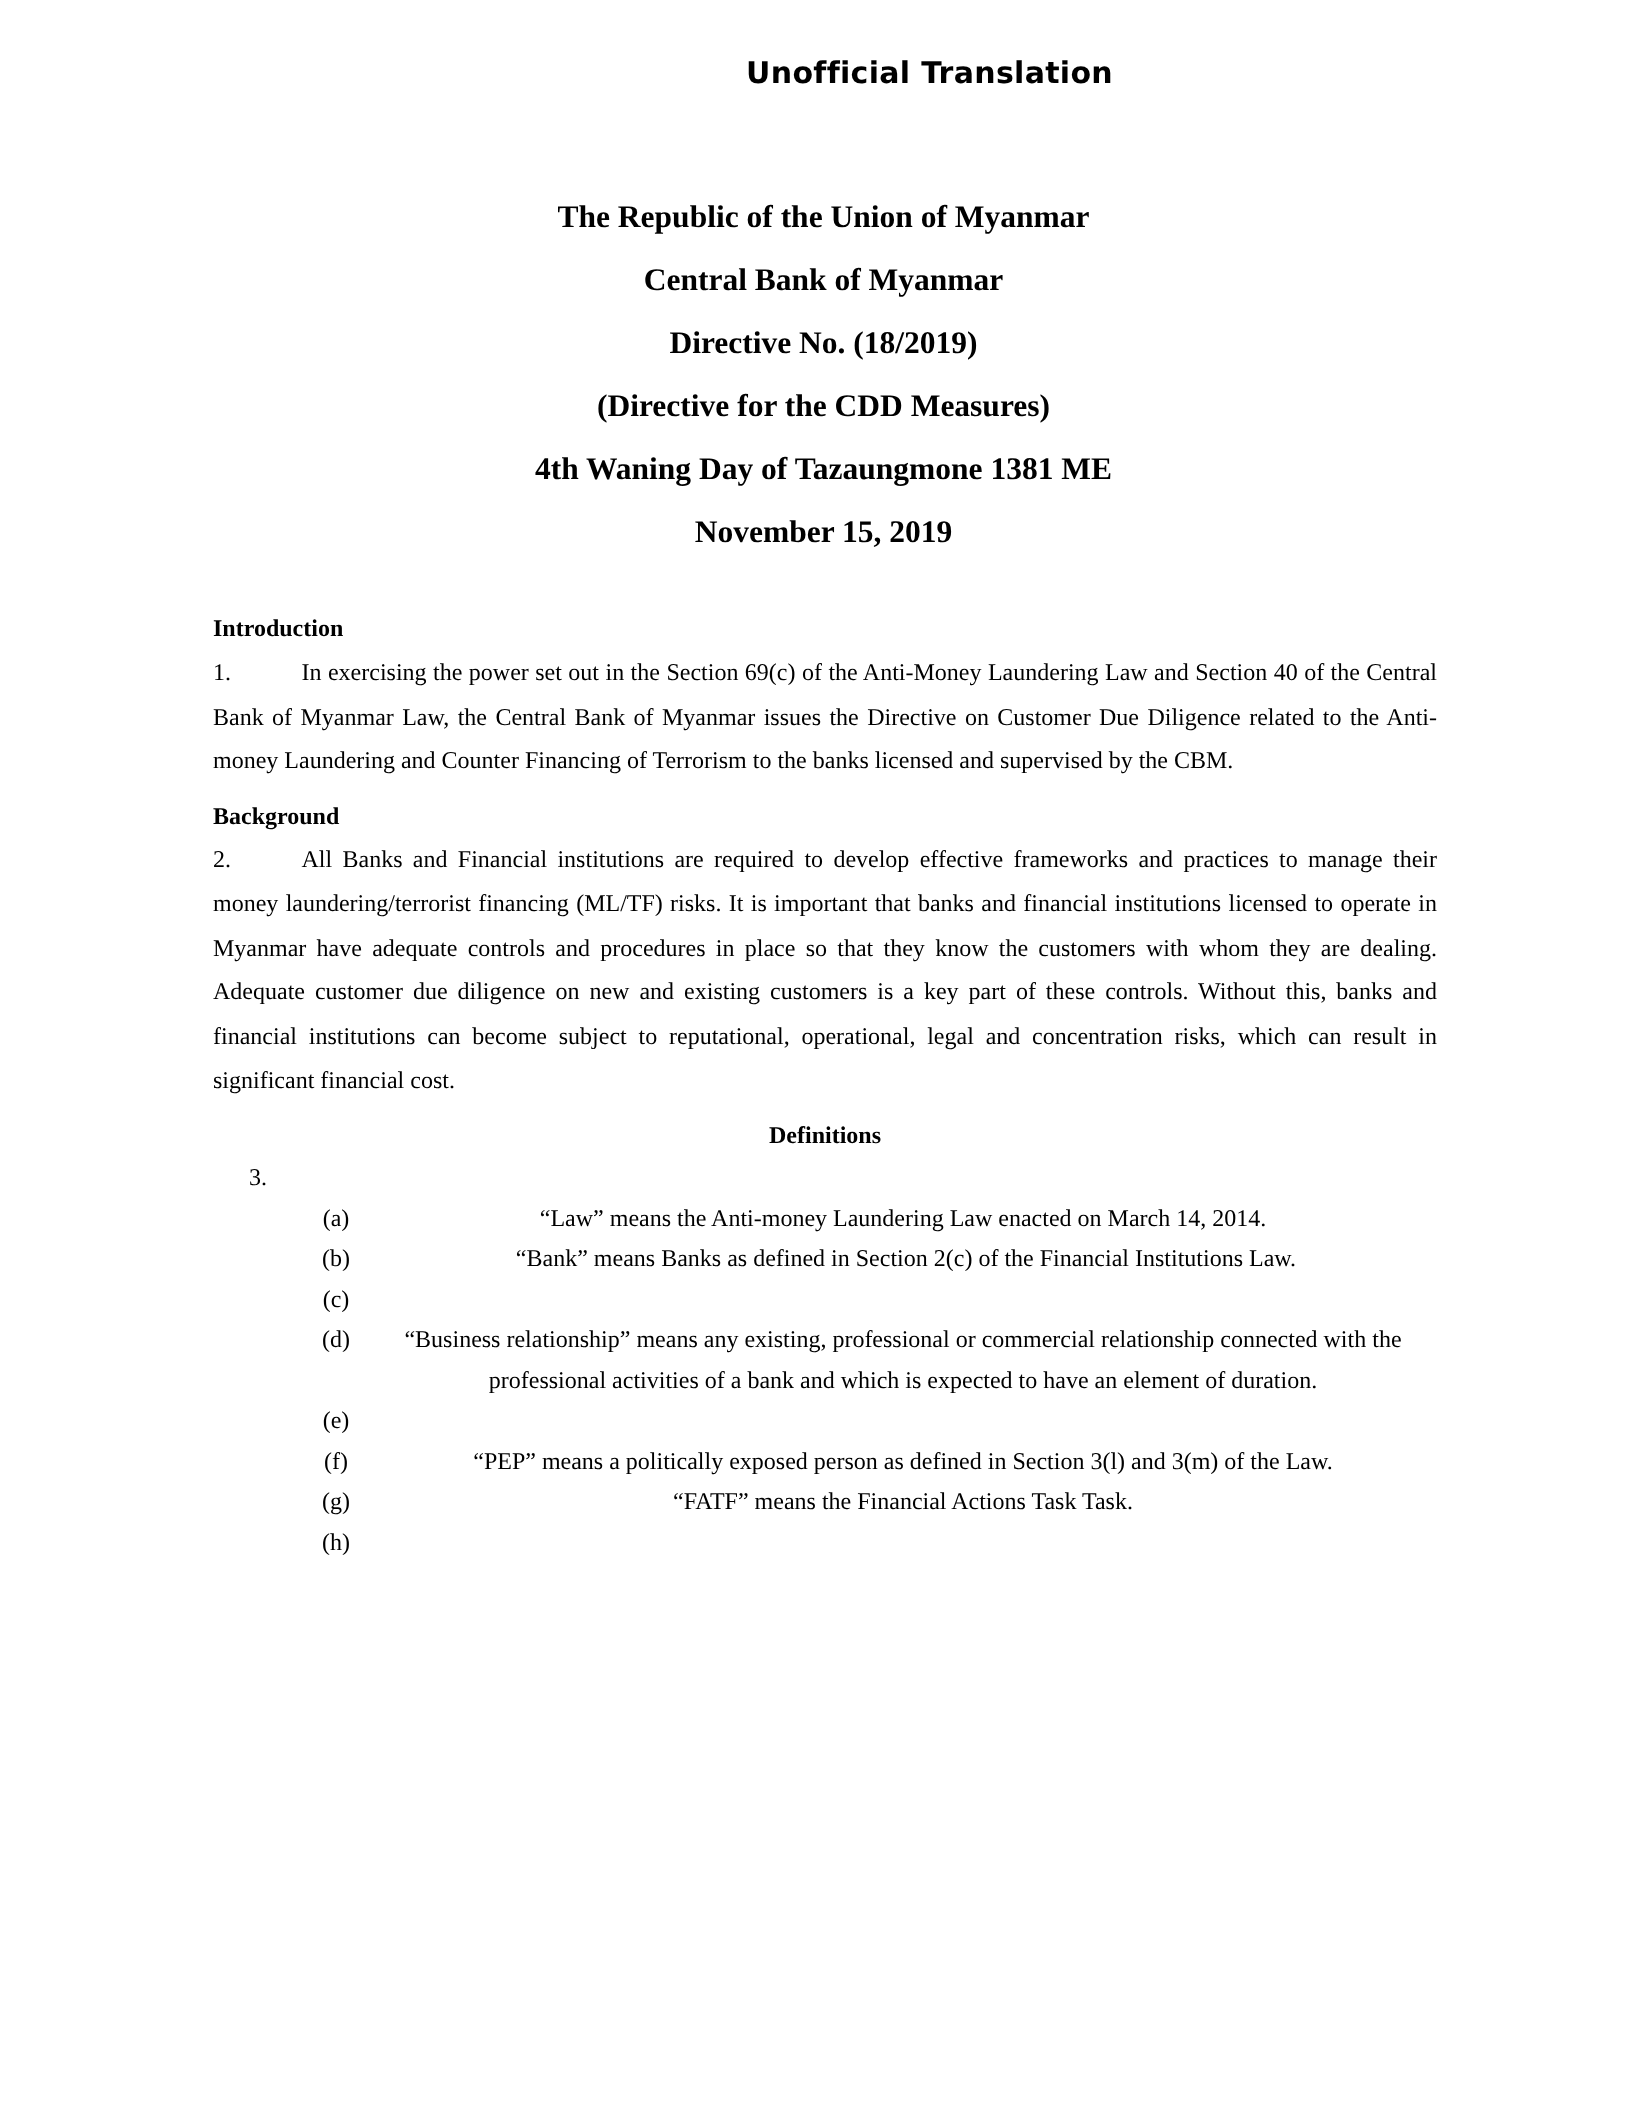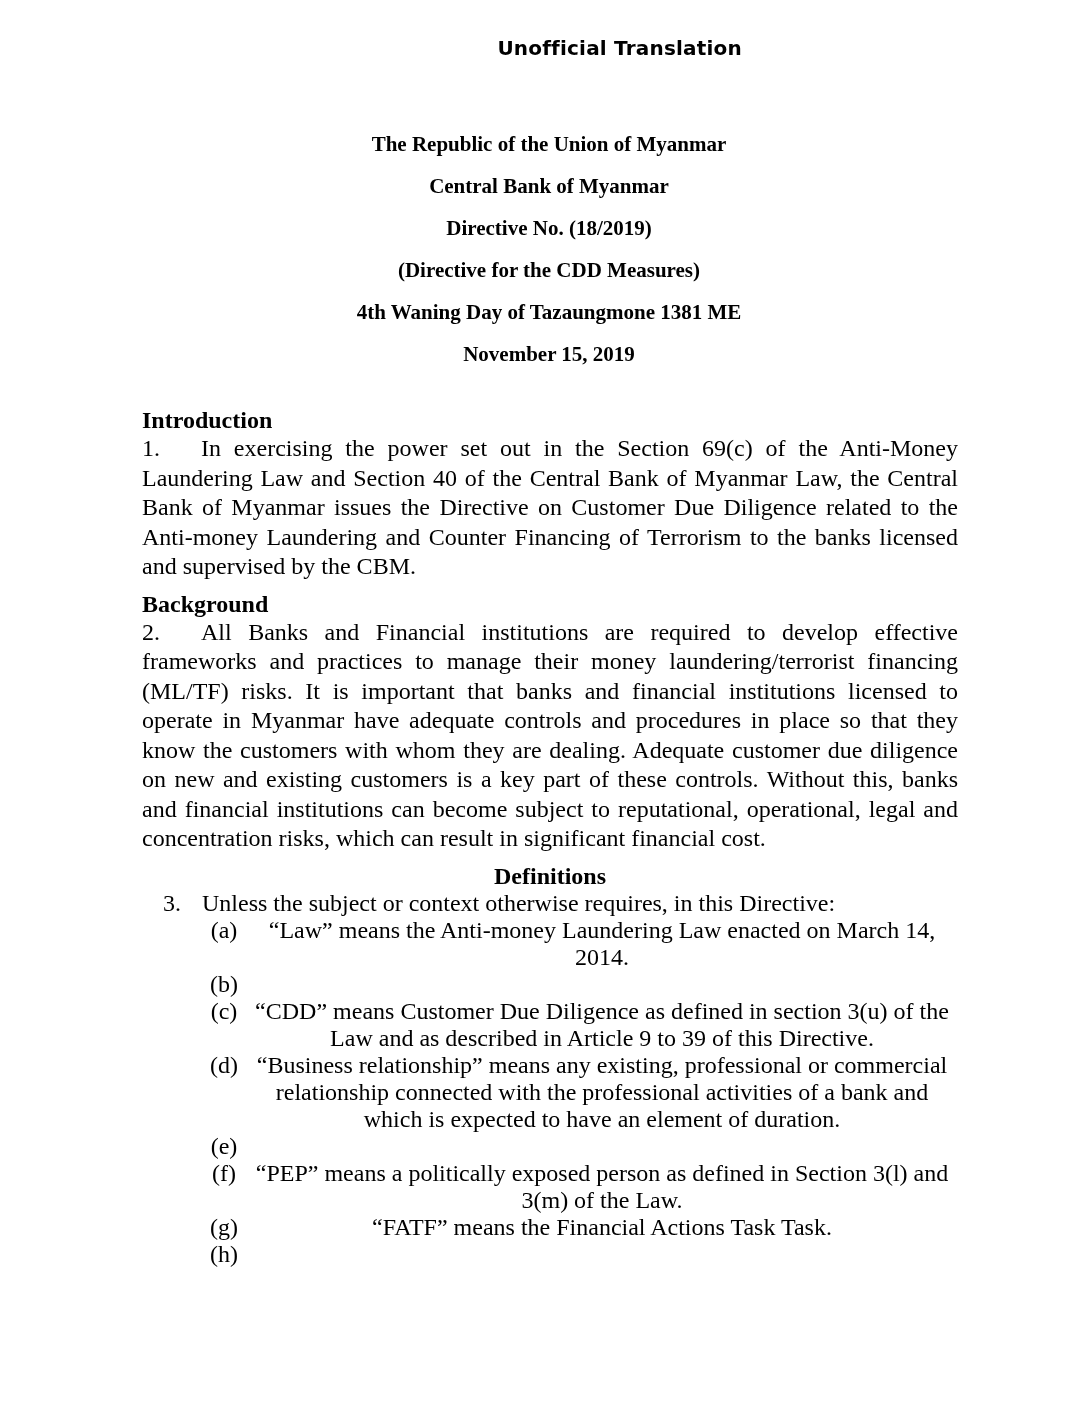--- a/index.html
+++ b/index.html
@@ -6,21 +6,21 @@
   body { width: 1088px; height: 1408px; position: relative; overflow: hidden; color: #000; }
   .page { position: absolute; left: 0; top: 0; width: 872px; height: 1408px; background: #fff; }
   .watermark-note {
     position: absolute; right: 130px; top: 36px;
     font-family: "DejaVu Sans", sans-serif; font-weight: bold; font-size: 20px; letter-spacing: 0.2px;
   }
   .title-block { position: absolute; left: 0; top: 128px; width: 1098px; text-align: center;
     font-family: "Liberation Serif", serif; font-weight: bold; font-size: 21px; }
   .title-line { height: 42px; line-height: 32px; }
   .body-area { position: absolute; left: 142px; top: 406px; width: 816px;
-    font-family: "Liberation Serif", serif; font-size: 24px; line-height: 29.5px; }
+    font-family: "Liberation Serif", serif; font-size: 16px; line-height: 29.5px; }
   .heading { font-weight: bold; line-height: 28px; }
   .para { text-align: justify; text-align-last: left; }
   .para-num { display: inline-block; width: 59px; }
   .section { margin-bottom: 8px; }
   .defs { line-height: 27px; text-align: center; }
   .def-intro { display: flex; }
   .def-intro .num { width: 60px; flex: none; }
   .def-item { display: flex; padding-left: 60px; }
   .def-item .letter { width: 44px; flex: none; }
   .def-item .text { width: 712px; }
@@ -50,33 +50,32 @@
 
     <div class="section">
       <div class="heading">Background</div>
       <div class="para"><span class="para-num">2.</span><span>All Banks and Financial institutions are required to develop effective frameworks and practices to manage their money laundering/terrorist financing (ML/TF) risks. It is important that banks and financial institutions licensed to operate in Myanmar have adequate controls and procedures in place so that they know the customers with whom they are dealing. Adequate customer due diligence on new and existing customers is a key part of these controls. Without this, banks and financial institutions can become subject to reputational, operational, legal and concentration risks, which can result in significant financial cost.</span></div>
     </div>
 
     <div class="section defs">
       <div class="heading">Definitions</div>
       <div class="def-intro">
         <span class="num">3.</span>
-        <span>Unless the subject or context otherwise requires, in this Directive:</span>
       </div>
       <div id="def-list">
           <div class="def-item">
             <span class="letter">(a)</span>
             <span class="text" style="white-space: pre-wrap;">“Law” means the Anti-money Laundering Law enacted on March 14, 2014.</span>
           </div>
           <div class="def-item">
             <span class="letter">(b)</span>
+            <span class="text" style="white-space: pre-wrap;"> “Bank” means Banks as defined in Section 2(c) of the Financial Institutions Law.</span>
           </div>
           <div class="def-item">
             <span class="letter">(c)</span>
-            <span class="text" style="white-space: pre-wrap;">“CDD” means Customer Due Diligence as defined in section 3(u) of the Law and as described in Article 9 to 39 of this Directive.</span>
           </div>
           <div class="def-item">
             <span class="letter">(d)</span>
             <span class="text" style="white-space: pre-wrap;">“Business relationship” means any existing, professional or commercial relationship connected with the professional activities of a bank and which is expected to have an element of duration.</span>
           </div>
           <div class="def-item">
             <span class="letter">(e)</span>
           </div>
           <div class="def-item">
             <span class="letter">(f)</span>

